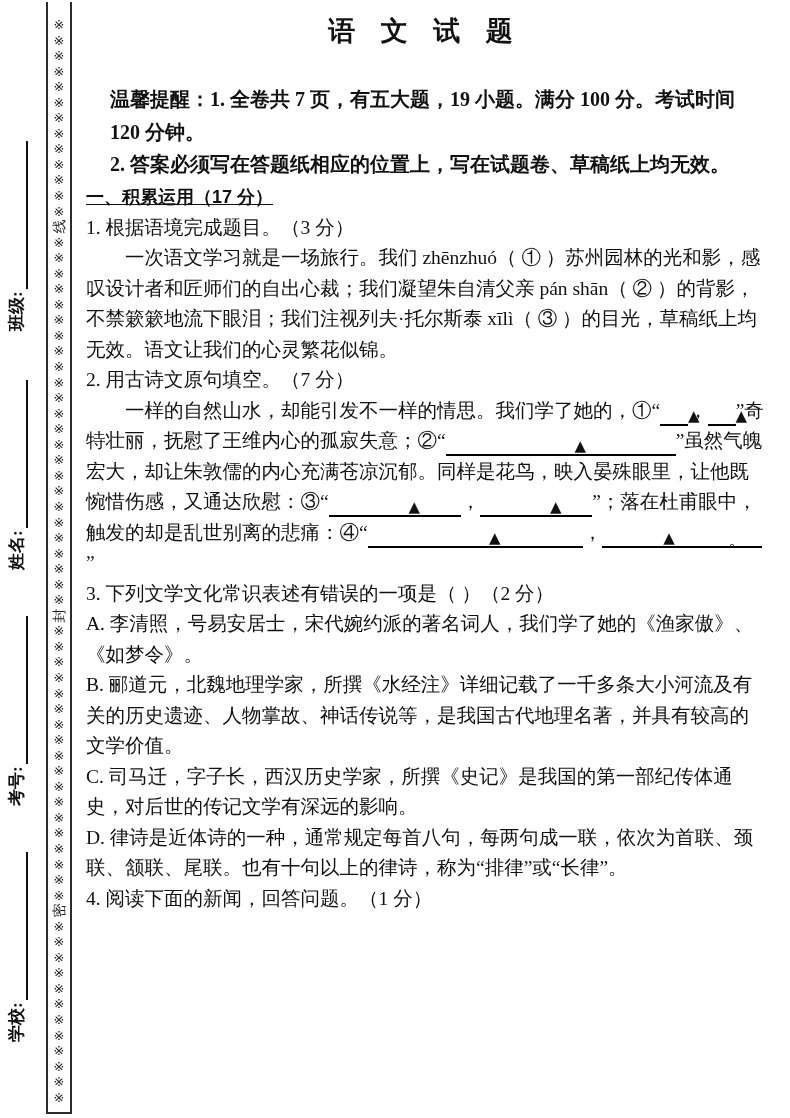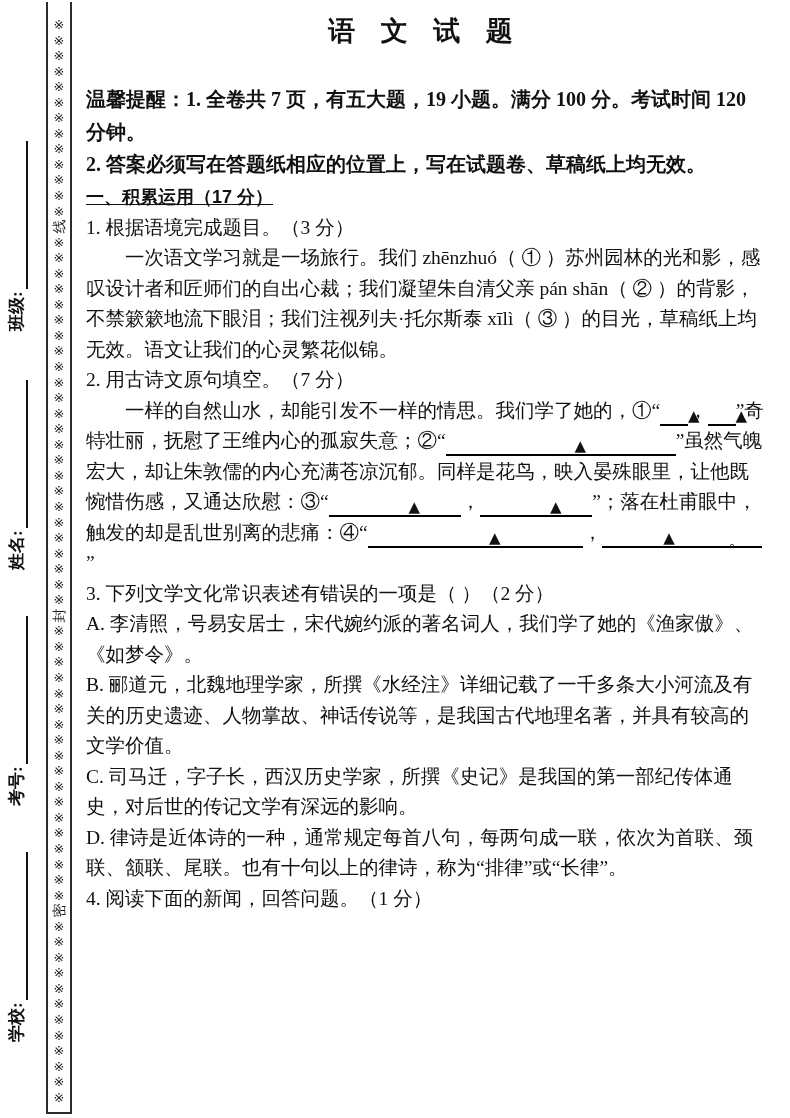--- a/index.html
+++ b/index.html
@@ -57,21 +57,21 @@
   .paper-subtitle{
     margin:15px 0 0 0;
     text-align:center;
     font-size:27px;line-height:32px;font-weight:bold;
     letter-spacing:9px;
     font-family:"Liberation Sans","DejaVu Sans",sans-serif;
   }
   .content{margin-top:36px;}
   .para{font-size:19.5px;line-height:30.5px;}
   .para.notice{
-    font-weight:bold;font-size:20px;line-height:32.5px;
+    font-weight:bold;font-size:20px;line-height:32.5px;margin-left:24px;
   }
   .para.section{
     font-weight:bold;font-size:18px;line-height:32px;
     font-family:"Liberation Sans","DejaVu Sans",sans-serif;
     text-decoration:underline;
   }
   .para.indent{text-indent:2em;}
   .blank{
     display:inline-flex;justify-content:center;align-items:flex-end;
     border-bottom:2px solid #000;

